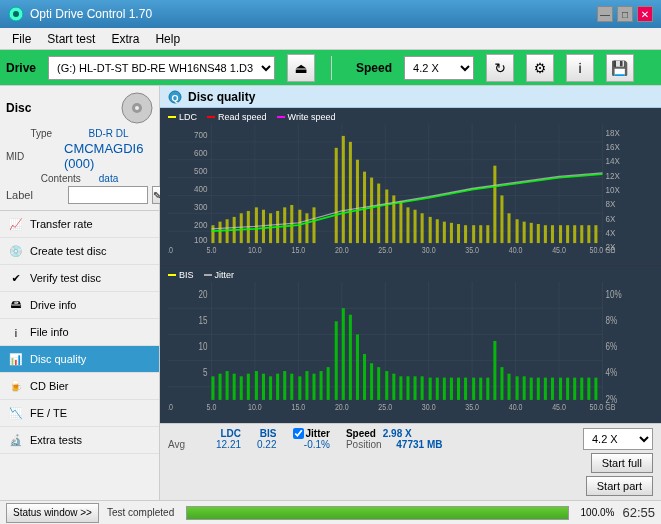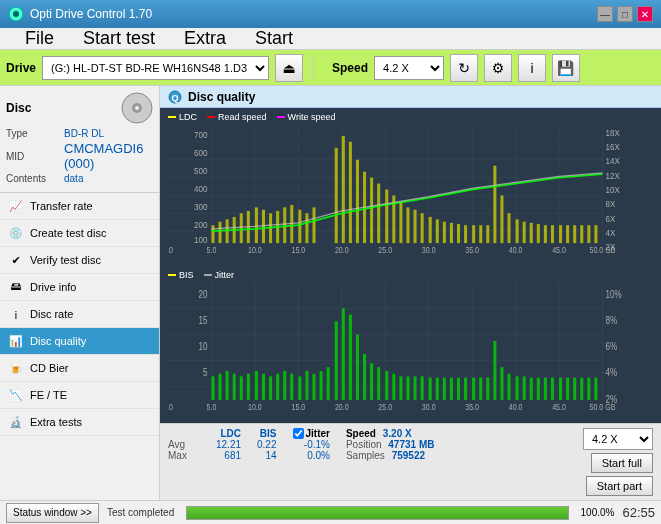--- a/index.html
+++ b/index.html
@@ -22,31 +22,31 @@
 
     
     .menubar {
       background: #f0f0f0;
       border-bottom: 1px solid #ccc;
       display: flex;
       padding: 2px 4px;
       height: 22px;
       align-items: center;
     }
-    .menubar-item { padding: 2px 8px; cursor: pointer; font-size: 18px; margin-left: 13px; }
+    .menubar-item { padding: 2px 8px; cursor: pointer; font-size: 12px; }
 
     
     .toolbar {
-      background: #bef264;
+      background: #22c55e;
       border-bottom: 1px solid #ccc;
       display: flex;
       align-items: center;
       padding: 3px 6px;
       height: 36px;
-      gap: 6px;
+      gap: 12px;
     }
     .toolbar-label { font-size: 12px; font-weight: bold; }
     .drive-select {
       background: white;
       border: 1px solid #999;
       padding: 2px 4px;
       font-size: 11px;
       height: 24px;
       min-width: 200px;
     }
@@ -71,21 +71,21 @@
       flex-shrink: 0;
       display: flex;
       flex-direction: column;
     }
     .disc-info-panel {
       padding: 6px;
       border-bottom: 1px solid #ccc;
     }
     .disc-header { display: flex; align-items: center; justify-content: space-between; margin-bottom: 4px; }
     .disc-title { font-size: 12px; font-weight: bold; }
-    .disc-row { display: flex; font-size: 10px; margin-bottom: 2px; align-items: center; }
+    .disc-row { display: flex; font-size: 10px; margin-bottom: 2px; align-items: center; justify-content: center; }
     .disc-key { color: #444; width: 58px; flex-shrink: 0; }
     .disc-val { color: #0057ae; font-weight: 500; }
     .disc-val.data { color: #0057ae; }
     .label-row { display: flex; align-items: center; gap: 4px; margin-top: 2px; }
     .label-input { border: 1px solid #999; height: 18px; width: 80px; font-size: 10px; padding: 1px 3px; }
     .label-btn { width: 18px; height: 18px; border: 1px solid #999; background: linear-gradient(to bottom, #fff, #ddd); cursor: pointer; display: flex; align-items: center; justify-content: center; font-size: 10px; }
 
     .sidebar-menu { flex: 1; }
     .sidebar-item {
       display: flex;
@@ -204,21 +204,21 @@
     <div class="titlebar-btn">—</div>
     <div class="titlebar-btn">□</div>
     <div class="titlebar-btn close">✕</div>
   </div>
 </div>
 
 <div class="menubar">
   <div class="menubar-item">File</div>
   <div class="menubar-item">Start test</div>
   <div class="menubar-item">Extra</div>
-  <div class="menubar-item">Start</div>
+  <div class="menubar-item">Help</div>
 </div>
 
 <div class="toolbar">
   <span class="toolbar-label">Drive</span>
   <select class="drive-select">
     <option>(G:)  HL-DT-ST BD-RE  WH16NS48 1.D3</option>
   </select>
   <div class="icon-btn" title="Eject">⏏</div>
   <div class="separator"></div>
   <span class="speed-label">Speed</span>
@@ -249,20 +249,25 @@
         <span class="disc-val">BD-R DL</span>
       </div>
       <div class="disc-row">
         <span class="disc-key">MID</span>
         <span class="disc-val" style="font-size:13px;">CMCMAGDI6 (000)</span>
       </div>
       <div class="disc-row">
         <span class="disc-key">Contents</span>
         <span class="disc-val data">data</span>
       </div>
+      <div class="label-row">
+        <span class="disc-key">Label</span>
+        <input class="label-input" type="text" value="" style="">
+        <button class="label-btn">✎</button>
+      </div>
     </div>
 
     <div class="sidebar-menu">
       <div class="sidebar-item">
         <span class="item-icon">📈</span>
         <span>Transfer rate</span>
       </div>
       <div class="sidebar-item">
         <span class="item-icon">💿</span>
         <span>Create test disc</span>
@@ -270,21 +275,21 @@
       <div class="sidebar-item">
         <span class="item-icon">✔</span>
         <span>Verify test disc</span>
       </div>
       <div class="sidebar-item">
         <span class="item-icon">🖴</span>
         <span>Drive info</span>
       </div>
       <div class="sidebar-item">
         <span class="item-icon">ℹ</span>
-        <span>Disc rate</span>
+        <span>File info</span>
       </div>
       <div class="sidebar-item active">
         <span class="item-icon">📊</span>
         <span>Disc quality</span>
       </div>
       <div class="sidebar-item">
         <span class="item-icon">🍺</span>
         <span>CD Bier</span>
       </div>
       <div class="sidebar-item">
@@ -580,43 +585,33 @@
               <th style="color:#0057ae; text-align:right; padding:0 8px;">LDC</th>
               <th style="color:#0057ae; text-align:right; padding:0 8px;">BIS</th>
               <th style="text-align:right; padding:0 8px;">
                 <label style="display:flex;align-items:center;gap:2px;cursor:pointer;">
                   <input type="checkbox" checked="" style="width: 11px; height: 11px;">
                   <span>Jitter</span>
                 </label>
               </th>
               <th style="text-align:left; padding:0 8px;">
                 <span>Speed</span>
-                <span style="color:#0057ae;font-weight:bold;margin-left:4px;">3.20 X</span>
+                <span style="color:#0057ae;font-weight:bold;margin-left:4px;">2.98 X</span>
               </th>
             </tr>
           </thead>
           <tbody>
             <tr>
               <td style="color:#555;">Avg</td>
               <td style="color:#0057ae;text-align:center;padding:0 8px;">12.21</td>
               <td style="color:#0057ae;text-align:right;padding:0 8px;">0.22</td>
               <td style="color:#0057ae;text-align:right;padding:0 8px;">-0.1%</td>
               <td style="padding:0 8px;">
                 <span style="color:#555;">Position</span>
-                <span style="color:#0057ae;font-weight:bold;margin-left:4px;">47731 MB</span>
-              </td>
-            </tr>
-            <tr>
-              <td style="color:#555;">Max</td>
-              <td style="color:#0057ae;text-align:right;padding:0 8px;">681</td>
-              <td style="color:#0057ae;text-align:right;padding:0 8px;">14</td>
-              <td style="color:#0057ae;text-align:right;padding:0 8px;">0.0%</td>
-              <td style="padding:0 8px;">
-                <span style="color:#555;">Samples</span>
-                <span style="color:#0057ae;font-weight:bold;margin-left:4px;">759522</span>
+                <span style="color:#0057ae;font-weight:bold;margin-left:12px;">47731 MB</span>
               </td>
             </tr>
           </tbody>
         </table>
       </div>
 
       <div style="display:flex;flex-direction:column;gap:3px;align-items:flex-end;margin-left:4px;">
         <select class="speed-select" style="width:70px;height:22px;font-size:11px;border:1px solid #999;">
           <option>4.2 X</option>
         </select>

